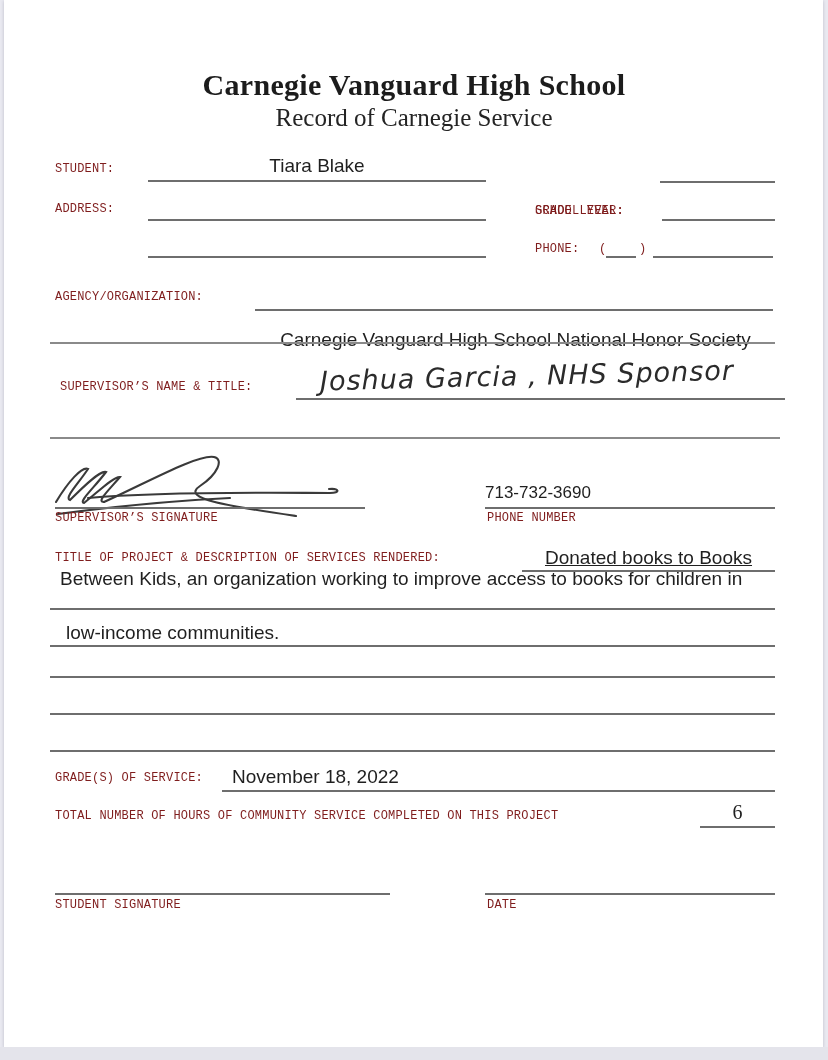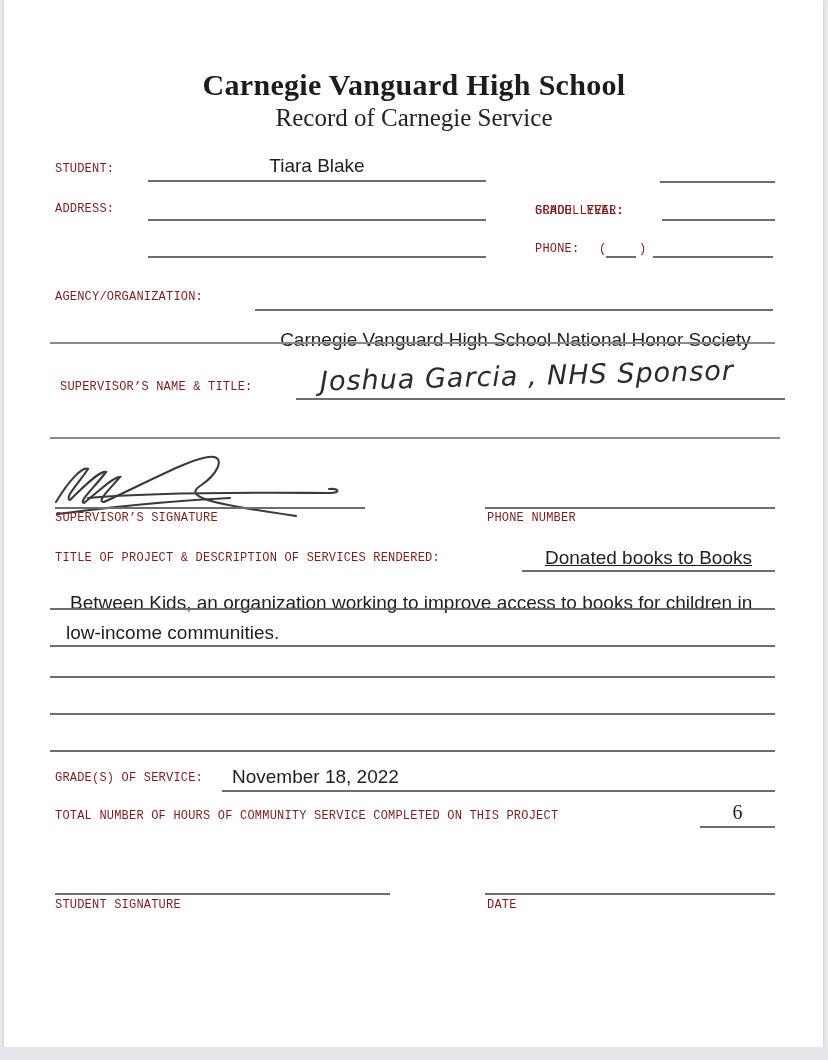--- a/index.html
+++ b/index.html
@@ -101,28 +101,29 @@
 
   <svg class="abs sig" style="left:48px;top:444px;" width="330" height="84" viewBox="0 0 330 84">
     <path d="M8,58 C20,38 34,22 40,25 C30,40 16,54 22,56 C34,44 52,26 58,28 C46,44 30,58 36,59 C50,48 66,32 72,33 C60,47 48,58 56,58"></path>
     <path d="M56,58 C100,38 150,10 166,13 C176,15 170,30 152,42 C132,55 180,62 248,72"></path>
     <path d="M40,54 C120,47 240,49 282,49 C293,49 291,44 281,45"></path>
     <path d="M10,70 C70,62 140,56 182,54"></path>
   </svg>
   <div class="abs rule" style="left:55px;top:507px;width:310px;"></div>
   <div class="abs lbl" style="left:55px;top:511px;">SUPERVISOR’S SIGNATURE</div>
 
+  <div class="abs val" style="left:485px;top:483px;width:290px;font-size:17px;">713-732-3690</div>
   <div class="abs rule" style="left:485px;top:507px;width:290px;"></div>
   <div class="abs lbl" style="left:487px;top:511px;">PHONE NUMBER</div>
 
   <div class="abs lbl" style="left:55px;top:551px;">TITLE OF PROJECT &amp; DESCRIPTION OF SERVICES RENDERED:</div>
   <div class="abs val" style="left:522px;top:547px;width:253px;text-align:center;text-decoration:underline;">Donated books to Books</div>
   <div class="abs rule" style="left:522px;top:570px;width:253px;"></div>
 
-  <div class="abs val" style="left:60px;top:592px;margin-left:10px;">Between Kids, an organization working to improve access to books for children in</div>
+  <div class="abs val" style="left:60px;top:568px;">Between Kids, an organization working to improve access to books for children in</div>
   <div class="abs rule" style="left:50px;top:608px;width:725px;"></div>
 
   <div class="abs val" style="left:66px;top:622px;">low-income communities.</div>
   <div class="abs rule" style="left:50px;top:645px;width:725px;"></div>
 
   <div class="abs rule" style="left:50px;top:676px;width:725px;"></div>
   <div class="abs rule" style="left:50px;top:713px;width:725px;"></div>
   <div class="abs rule" style="left:50px;top:750px;width:725px;"></div>
 
   <div class="abs lbl" style="left:55px;top:771px;">GRADE(S) OF SERVICE:</div>

